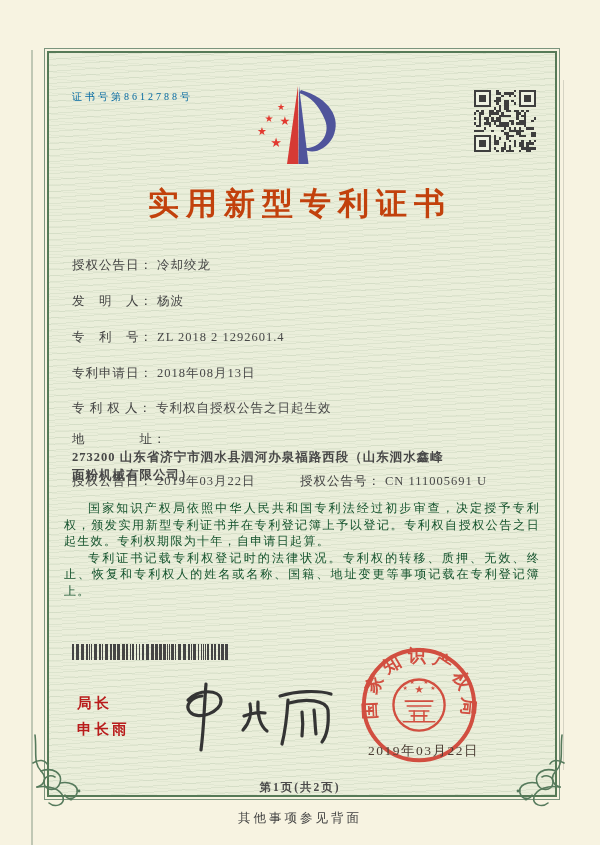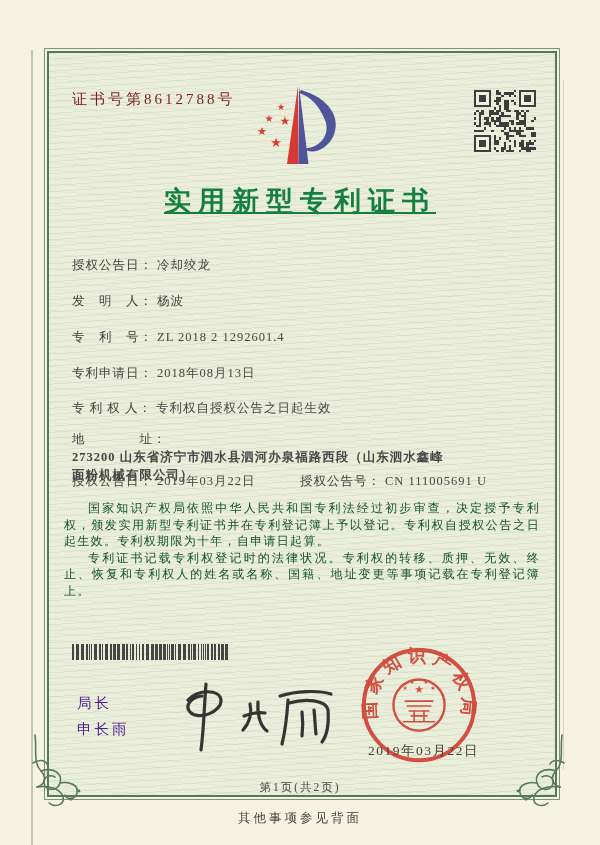--- a/index.html
+++ b/index.html
@@ -15,43 +15,43 @@
   .scan-edge-right{left:563px;top:80px;width:1px;height:690px;background:#b4b4a6;opacity:.5;}
   
   .frame{left:44px;top:48px;width:514px;height:750px;border:1px solid #7b947d;}
   .frame-inner{
     position:absolute;inset:2px;border:2px solid #567a57;
     background-color:#eaeeda;
     background-image:
       repeating-linear-gradient(176deg, rgba(118,148,112,0.12) 0 1px, transparent 1px 6px),
       repeating-linear-gradient(4deg, rgba(118,148,112,0.07) 0 1px, transparent 1px 7px);
   }
-  .cert-number{left:72px;top:90px;font-size:15px;letter-spacing:3px;color:#7f1d1d;}
+  .cert-number{left:72px;top:90px;font-size:10px;letter-spacing:3px;color:#0369a1;}
   .logo{left:244px;top:78px;width:110px;height:95px;}
   .qr{left:474px;top:90px;width:62px;height:62px;}
   .title{
     left:0;top:183px;width:600px;text-align:center;
-    font-size:27px;font-weight:bold;letter-spacing:7px;color:#15803d;text-decoration:underline;
+    font-size:31px;font-weight:bold;letter-spacing:7px;color:#c2410c;
   }
   .fields{left:72px;top:0;width:460px;font-size:12.5px;letter-spacing:1px;color:#424242;}
   .row{position:absolute;left:0;width:460px;line-height:18px;}
   .row .lbl{margin-right:4px;}
   .row .val{color:#474747;}
   .val-wrap{display:inline-block;width:372px;vertical-align:top;font-weight:bold;}
   .pair2{position:absolute;left:228px;top:0;white-space:nowrap;}
   .paras{left:64px;top:500px;width:476px;font-size:12px;line-height:16.5px;
          letter-spacing:1.3px;color:#14532d;text-align:justify;}
   .paras p{margin:0;text-indent:2em;}
   .barcode{left:72px;top:644px;width:156px;height:16px;}
-  .director{left:77px;top:690px;font-size:14.5px;color:#4c1d95;letter-spacing:3px;line-height:26px;}
+  .director{left:77px;top:690px;font-size:14.5px;color:#b91c1c;letter-spacing:3px;line-height:26px;font-weight:bold;}
   .sig{left:168px;top:676px;width:180px;height:80px;}
   .seal{left:357px;top:644px;width:128px;height:128px;opacity:.88;}
   .seal-date{left:368px;top:742px;font-size:13.5px;letter-spacing:1.5px;color:#4b3e34;z-index:5;}
   .page-num{left:0;top:780px;width:600px;text-align:center;font-size:11.5px;
-            letter-spacing:2px;color:#4a4a4a;}
+            letter-spacing:2px;color:#4a4a4a;font-weight:bold;}
   .back-note{left:0;top:810px;width:600px;text-align:center;font-size:12.5px;
              letter-spacing:3px;color:#3f3f3f;}
   .flourish{width:70px;height:75px;z-index:2;}
   .flourish.bl{left:27px;top:733px;}
   .flourish.br{left:500px;top:733px;transform:scaleX(-1);}
   svg{display:block;}
 </style>
 </head>
 <body>
 

